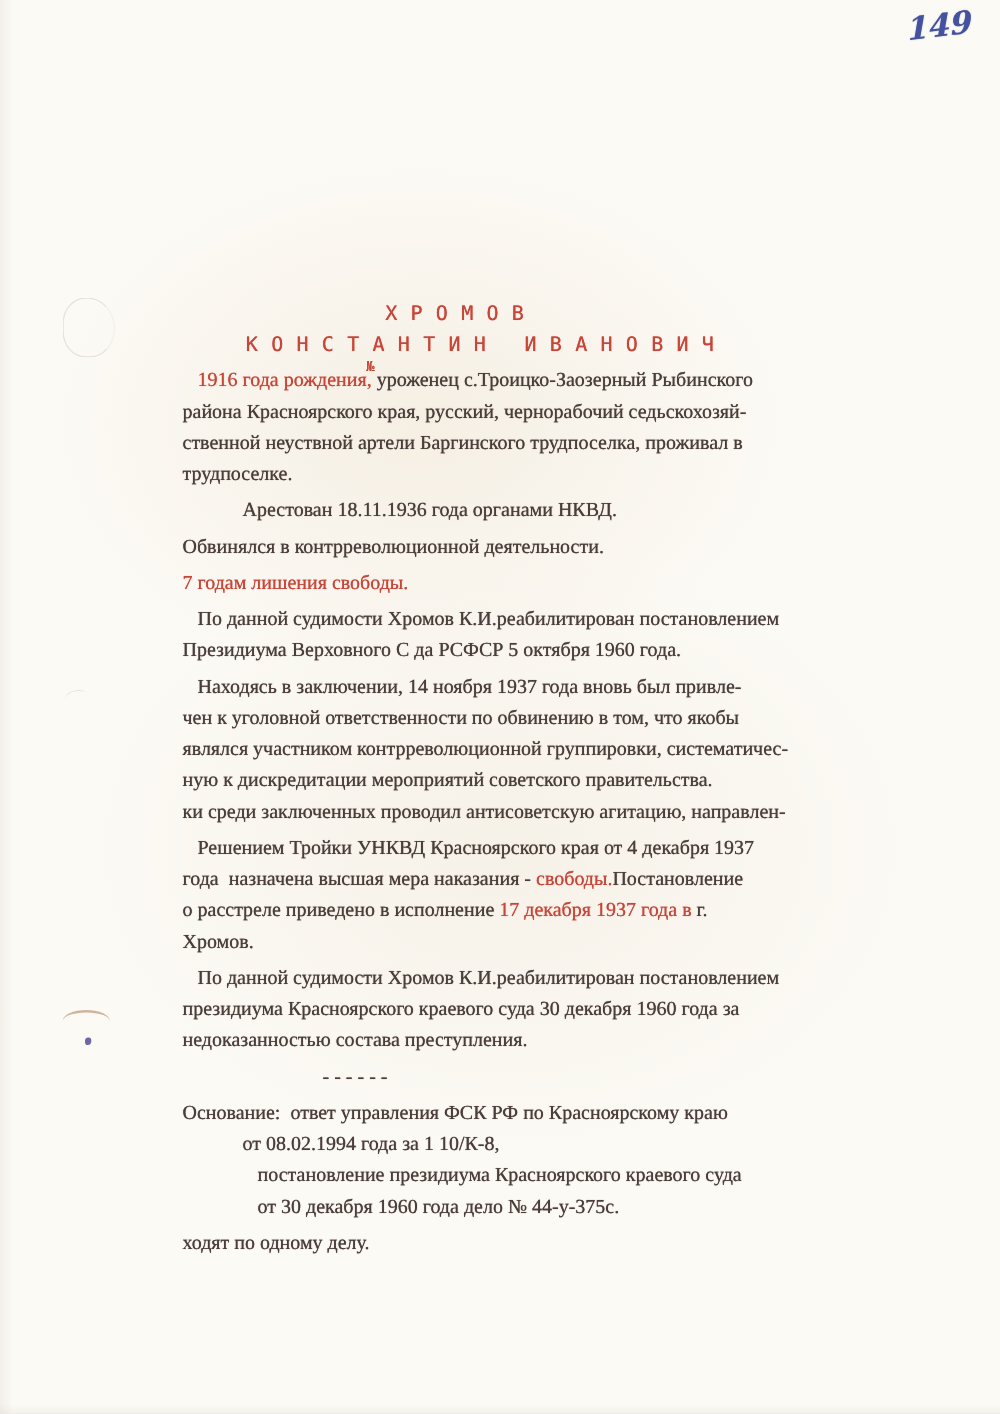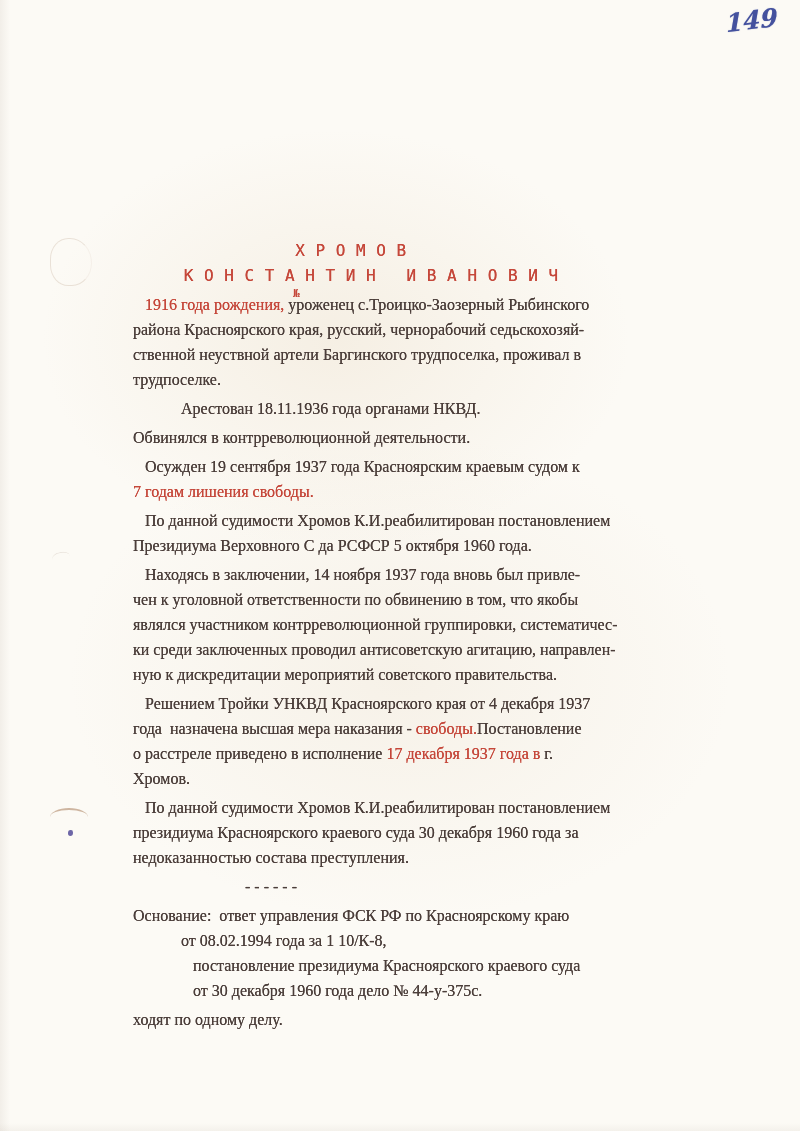--- a/index.html
+++ b/index.html
@@ -10,21 +10,21 @@
     background:
       radial-gradient(ellipse 420px 300px at 42% 30%, rgba(228,210,182,0.28), rgba(228,210,182,0) 70%),
       radial-gradient(ellipse 460px 340px at 50% 60%, rgba(224,206,178,0.20), rgba(224,206,178,0) 72%),
       linear-gradient(to right, rgba(150,135,120,0.10) 0px, rgba(150,135,120,0) 10px),
       linear-gradient(to top, rgba(150,135,120,0.08) 0px, rgba(150,135,120,0) 8px),
       #fcfaf5;
     overflow:hidden;
     font-family:"DejaVu Sans Mono","Liberation Mono",monospace;
   }
   .doc {
-    position:absolute; left:133px; top:238px; right:30px;
+    position:absolute; left:146px; top:238px; right:30px;
     font-size:16px; line-height:25px;
     color:#4b3e3a;
     filter:blur(0.2px);
   }
   .block + .block { margin-top:4px;font-family:Liberation Serif, serif; }
   .line { white-space:pre; text-shadow:0 0 0.6px currentColor; }
   .c-k { color:#4b3e3a; }
   .c-r { color:#c5473a; }
   .title .line { letter-spacing:0.5px; }
   .page-num {
@@ -82,33 +82,32 @@
         <div class="line"><span class="c-k">ственной неуствной артели Баргинского трудпоселка, проживал в</span></div>
         <div class="line"><span class="c-k">трудпоселке.</span></div>
       </div>
       <div class="block">
         <div class="line"><span class="c-k">            Арестован 18.11.1936 года органами НКВД.</span></div>
       </div>
       <div class="block">
         <div class="line"><span class="c-k">Обвинялся в контрреволюционной деятельности.</span></div>
       </div>
       <div class="block">
-        <div class="line"><span class="c-k">   Осужден 19 сентября 1937 года Красноярским краевым судом к</span></div>
         <div class="line"><span class="c-r">7 годам лишения свободы.</span></div>
       </div>
       <div class="block">
         <div class="line"><span class="c-k">   По данной судимости Хромов К.И.реабилитирован постановлением</span></div>
         <div class="line"><span class="c-k">Президиума Верховного С да РСФСР 5 октября 1960 года.</span></div>
       </div>
       <div class="block">
         <div class="line"><span class="c-k">   Находясь в заключении, 14 ноября 1937 года вновь был привле-</span></div>
         <div class="line"><span class="c-k">чен к уголовной ответственности по обвинению в том, что якобы</span></div>
         <div class="line"><span class="c-k">являлся участником контрреволюционной группировки, систематичес-</span></div>
+        <div class="line"><span class="c-k">ную к дискредитации мероприятий советского правительства.</span></div>
         <div class="line"><span class="c-k">ки среди заключенных проводил антисоветскую агитацию, направлен-</span></div>
-        <div class="line"><span class="c-k">ную к дискредитации мероприятий советского правительства.</span></div>
       </div>
       <div class="block">
         <div class="line"><span class="c-k">   Решением Тройки УНКВД Красноярского края от 4 декабря 1937</span></div>
         <div class="line"><span class="c-k">года  назначена высшая мера наказания - </span><span class="c-r">свободы.</span><span class="c-k">Постановление</span></div>
         <div class="line"><span class="c-k">о расстреле приведено в исполнение </span><span class="c-r">17 декабря 1937 года в</span><span class="c-k"> г.</span></div>
         <div class="line"><span class="c-k">Хромов.</span></div>
       </div>
       <div class="block">
         <div class="line"><span class="c-k">   По данной судимости Хромов К.И.реабилитирован постановлением</span></div>
         <div class="line"><span class="c-k">президиума Красноярского краевого суда 30 декабря 1960 года за</span></div>

